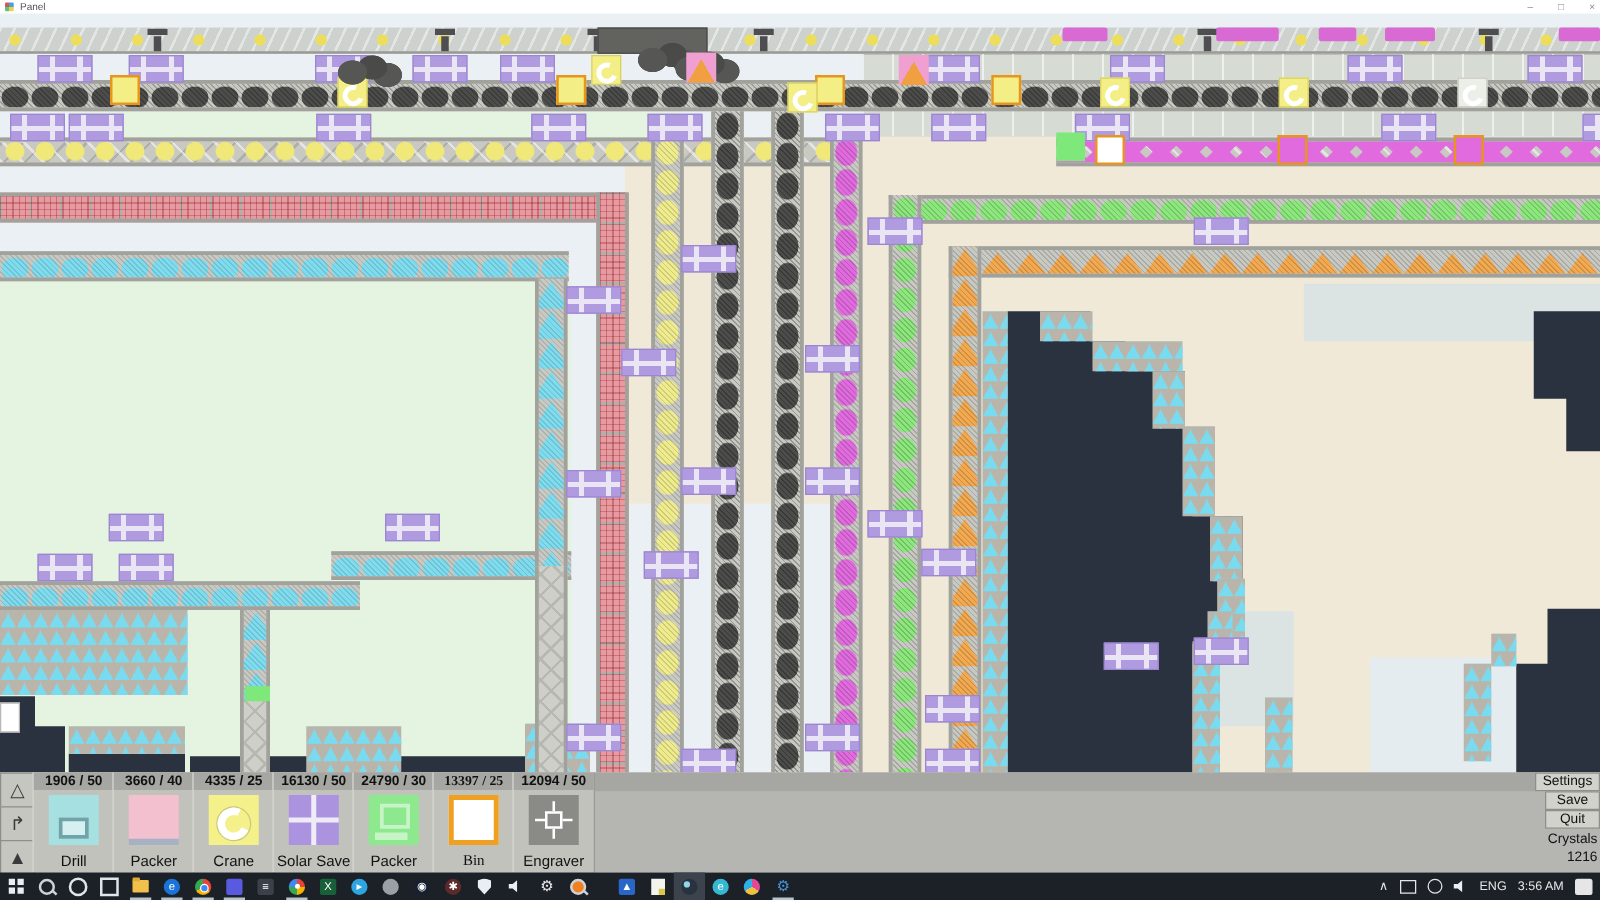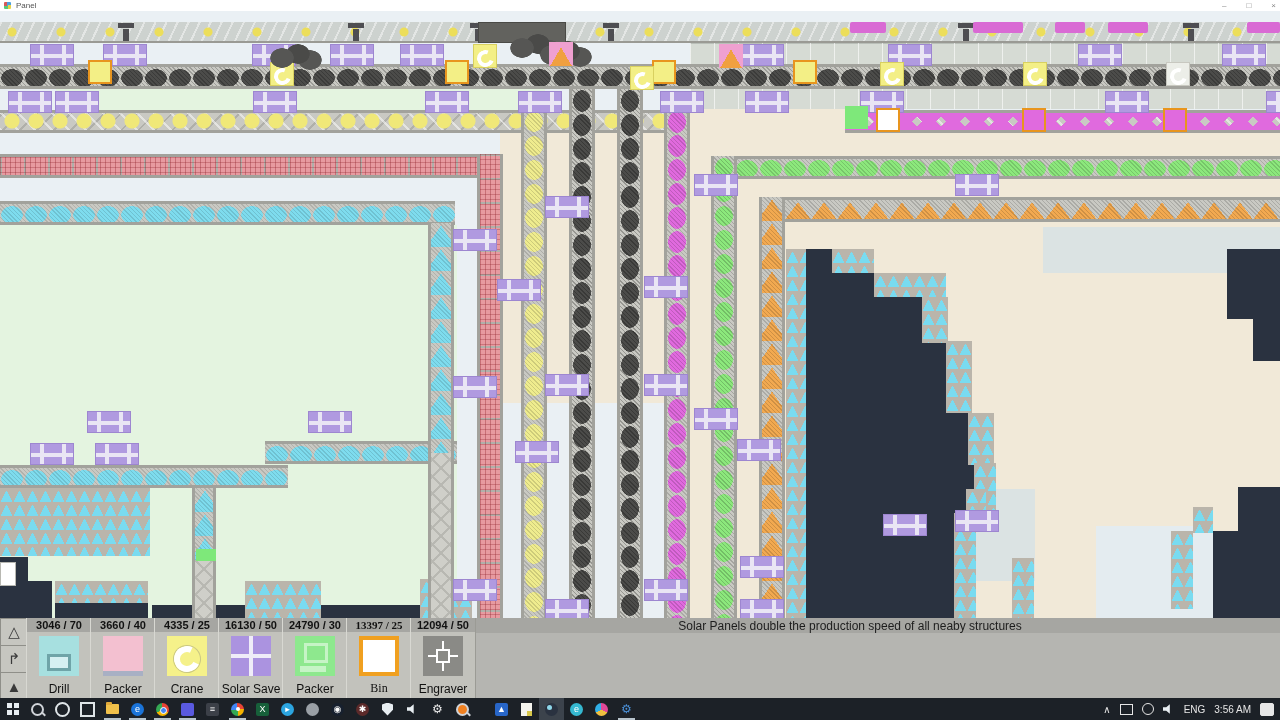--- a/index.html
+++ b/index.html
@@ -329,29 +329,28 @@
       <div class="st st-cluster" style="left: 538px; top: 30px;"></div>
       <div class="st st-drill_o" style="left: 549px; top: 31px;"></div>
       <div class="st st-drill_o" style="left: 719px; top: 33px;"></div>
       <div class="st st-greenblob" style="left: 845px; top: 95px; width: 23px; height: 23px;"></div>
       <div class="st st-greenblob" style="left: 196px; top: 538px; width: 20px; height: 12px;"></div>
       <div class="st st-white_tile" style="left: 0px; top: 551px; width: 16px; height: 24px;"></div>
     </div>
 
   <div id="toolbar">
     <div id="toolband"></div>
-    <div id="tooltip">Solar Panels double the production speed of all neaby structures</div>
     <div id="sidebtns">
         <div class="sbtn" style="top: 0px;">△</div>
         <div class="sbtn" style="top: 27px;">↱</div>
         <div class="sbtn" style="top: 54px;">▲</div>
       </div>
     <div id="buildbar">
         <div class="bcell" style="left: 0px;">
-          <div class="bcount">3046 / 70</div>
+          <div class="bcount">1906 / 50</div>
           <div class="bicon i-drill"></div>
           <div class="blabel">Drill</div>
         </div>
         <div class="bcell" style="left: 64px;">
           <div class="bcount">3660 / 40</div>
           <div class="bicon i-furnace"></div>
           <div class="blabel">Packer</div>
         </div>
         <div class="bcell" style="left: 128px;">
           <div class="bcount">4335 / 25</div>
@@ -372,20 +371,27 @@
           <div class="bcount">13397 / 25</div>
           <div class="bicon i-bin"></div>
           <div class="blabel">Bin</div>
         </div>
         <div class="bcell" style="left: 384px;">
           <div class="bcount">12094 / 50</div>
           <div class="bicon i-engraver"></div>
           <div class="blabel">Engraver</div>
         </div>
       </div>
+    <div id="panel-right">
+      <div class="pbtn" style="top:0;width:50px;">Settings</div>
+      <div class="pbtn" style="top:15px;width:42px;">Save</div>
+      <div class="pbtn" style="top:30px;width:42px;">Quit</div>
+      <div id="crystals-label" style="top:47px;">Crystals</div>
+      <div id="crystals-value" style="top:62px;">1216</div>
+    </div>
   </div>
 
   <div id="taskbar">
     <div id="tbitems" style="display:flex;align-items:center;">
         <div class="tbi">
           <span class="k-start">
             <i></i>
             <i></i>
             <i></i>
             <i></i>

